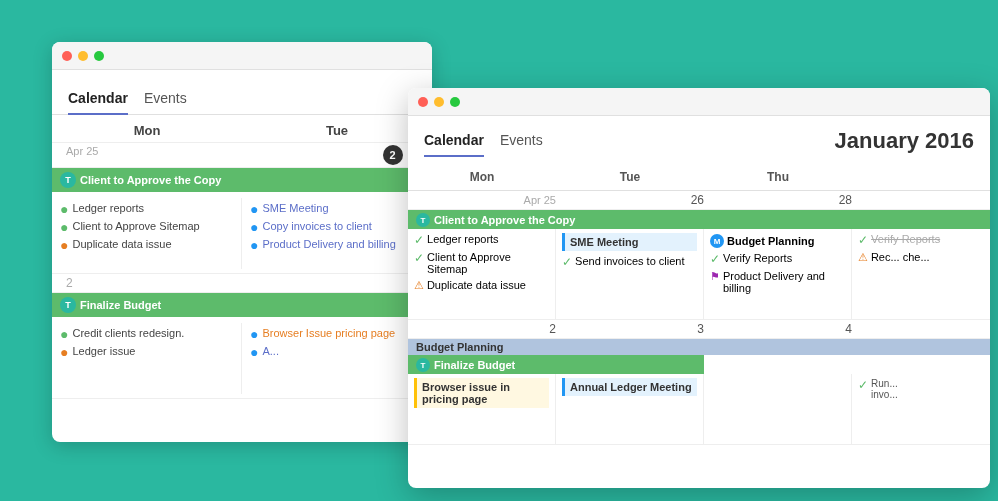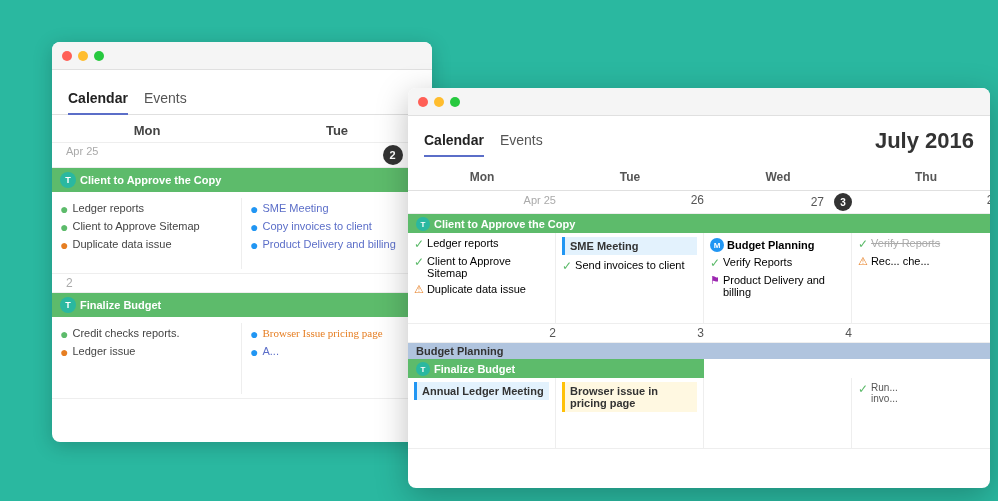--- a/index.html
+++ b/index.html
@@ -169,21 +169,21 @@
       margin-bottom: 4px;
       color: #444;
       font-size: 11px;
     }
 
     .bullet { color: #5dbb6b; font-size: 14px; line-height: 1; }
     .bullet.orange { color: #e67e22; }
     .bullet.blue { color: #2196F3; }
 
     .link-text { color: #5b6ec8; font-size: 11px; }
-    .link-text.orange { color: #e67e22; font-family: Liberation Serif, serif; }
+    .link-text.orange { color: #e67e22; }
 
     
     .window-front {
       position: absolute;
       top: 88px;
       left: 408px;
       width: 582px;
       height: 400px;
       background: #fff;
       border-radius: 8px;
@@ -425,21 +425,21 @@
       </div>
 
       <div class="cal-event-section">
         <span class="badge-circle teal">T</span>
         <span>Finalize Budget</span>
       </div>
       <div class="cal-items-row">
         <div class="cal-col">
           <div class="bullet-item">
             <span class="bullet">●</span>
-            <span>Credit checks reports.</span>
+            <span>Credit clients redesign.</span>
           </div>
           <div class="bullet-item">
             <span class="bullet orange">●</span>
             <span>Ledger issue</span>
           </div>
         </div>
         <div class="cal-col">
           <div class="bullet-item">
             <span class="bullet blue">●</span>
             <span class="link-text orange">Browser Issue pricing page</span>
@@ -458,37 +458,35 @@
   <div class="front-titlebar">
     <span class="dot dot-red"></span>
     <span class="dot dot-yellow"></span>
     <span class="dot dot-green"></span>
   </div>
   <div class="front-header">
     <div class="front-tabs">
       <div class="tab active">Calendar</div>
       <div class="tab">Events</div>
     </div>
-    <div class="month-title">July 2016</div>
+    <div class="month-title">January 2016</div>
   </div>
 
   <div class="front-cal">
 
     <div class="front-day-headers">
       <div class="front-day-header">Mon</div>
       <div class="front-day-header">Tue</div>
-      <div class="front-day-header">Wed</div>
       <div class="front-day-header">Thu</div>
 
     </div>
 
     <div class="front-date-row">
       <div class="front-date-cell"><span style="color:#aaa;font-size:11px;">Apr 25</span></div>
       <div class="front-date-cell"><span class="date-num">26</span></div>
-      <div class="front-date-cell"><span class="date-num">27</span> &nbsp; <span class="date-badge-dark">3</span></div>
       <div class="front-date-cell"><span class="date-num">28</span></div>
 
     </div>
 
     <div style="display:grid;grid-template-columns:148px 148px 148px 148px 1fr;">
       <div style="grid-column:1/5;background:#5dbb6b;color:#fff;font-size:11px;font-weight:600;padding:2px 8px;display:flex;align-items:center;gap:4px;">
         <span class="cell-badge bg-teal">T</span>
         <span>Client to Approve the Copy</span>
       </div>
       <div></div>
@@ -566,25 +564,25 @@
         <span>Finalize Budget</span>
       </div>
       <div></div>
       <div></div>
       <div></div>
     </div>
 
     <div class="front-cells-row">
 
       <div class="front-cell2">
+        <div class="cell-event-yellow">Browser issue in pricing page</div>
+      </div>
+
+      <div class="front-cell2">
         <div class="cell-event-blue">Annual Ledger Meeting</div>
-      </div>
-
-      <div class="front-cell2">
-        <div class="cell-event-yellow">Browser issue in pricing page</div>
       </div>
 
       <div class="front-cell2"></div>
 
       <div class="front-cell2">
         <div class="cell-item">
           <span class="check-icon">✓</span>
           <span style="font-size:10px;color:#555;">Run...<br>invo...</span>
         </div>
       </div>

